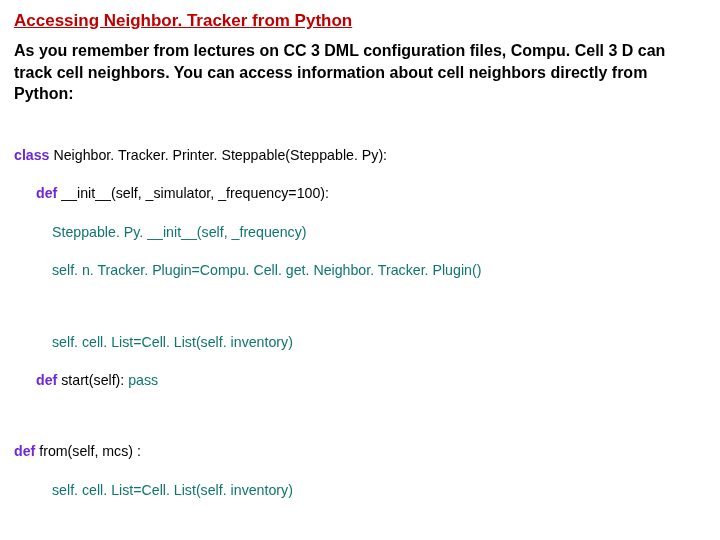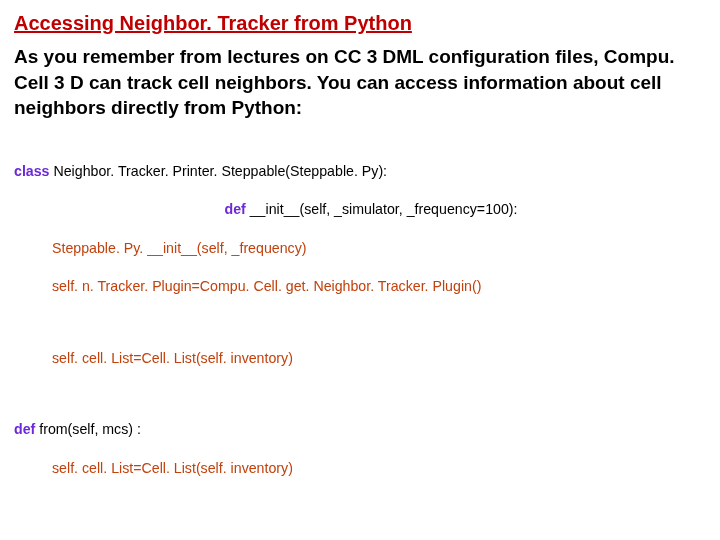--- a/index.html
+++ b/index.html
@@ -9,58 +9,59 @@
       font-size: 15px;
       background: #fff;
       color: #000;
       width: 720px;
       box-sizing: border-box;
       line-height: 1.3;
     }
     .title {
       color: #c00000;
       font-weight: bold;
-      font-size: 20px;
+      font-size: 17px;
       text-decoration: underline;
       margin-bottom: 8px;
     }
     .intro {
       font-weight: bold;
-      font-size: 19px;
+      font-size: 16px;
       margin-bottom: 22px;
       line-height: 1.35;
     }
     .code {
       font-family: Arial, Helvetica, sans-serif;
       font-size: 14.2px;
       line-height: 1.35;
       white-space: pre;
     }
     .kw { color: #6d28d9; font-weight: bold; }
     .kw2 { font-weight: normal; }
-    .blk { color: #c2410c; }
+    .blk { color: #0f766e; }
     .ln { display: block; }
-    .i1 { padding-left: 22px; text-align: center; }
+    .i1 { padding-left: 22px; }
     .i2 { padding-left: 38px; }
     .blank { height: 14px; }
   </style>
 </head>
 <body>
 
 <div class="title">Accessing Neighbor. Tracker from Python</div>
 
 <div class="intro">As you remember from lectures on CC 3 DML configuration files, Compu. Cell 3 D can track cell neighbors. You can access information about cell neighbors directly from Python:</div>
 
 <div class="code">
 <span class="ln"><span class="kw">class</span><span class="kw2"> Neighbor. Tracker. Printer. Steppable(Steppable. Py):</span></span>
 <span class="ln i1"><span class="kw">def</span><span class="kw2"> __init__(self, _simulator, _frequency=100):</span></span>
 <span class="ln i2 blk">Steppable. Py. __init__(self, _frequency)</span>
 <span class="ln i2 blk">self. n. Tracker. Plugin=Compu. Cell. get. Neighbor. Tracker. Plugin()</span>
 <div class="blank"></div>
 <span class="ln i2 blk">self. cell. List=Cell. List(self. inventory)</span>
+<span class="ln i1"><span class="kw">def</span><span class="kw2"> start(self): </span><span class="blk">pass</span></span>
 <div class="blank"></div>
 <span class="ln"><span class="kw">def</span><span class="kw2"> from(self, mcs) :</span></span>
 <span class="ln i2 blk">self. cell. List=Cell. List(self. inventory)</span>
 
 
 
 
 
 
 

